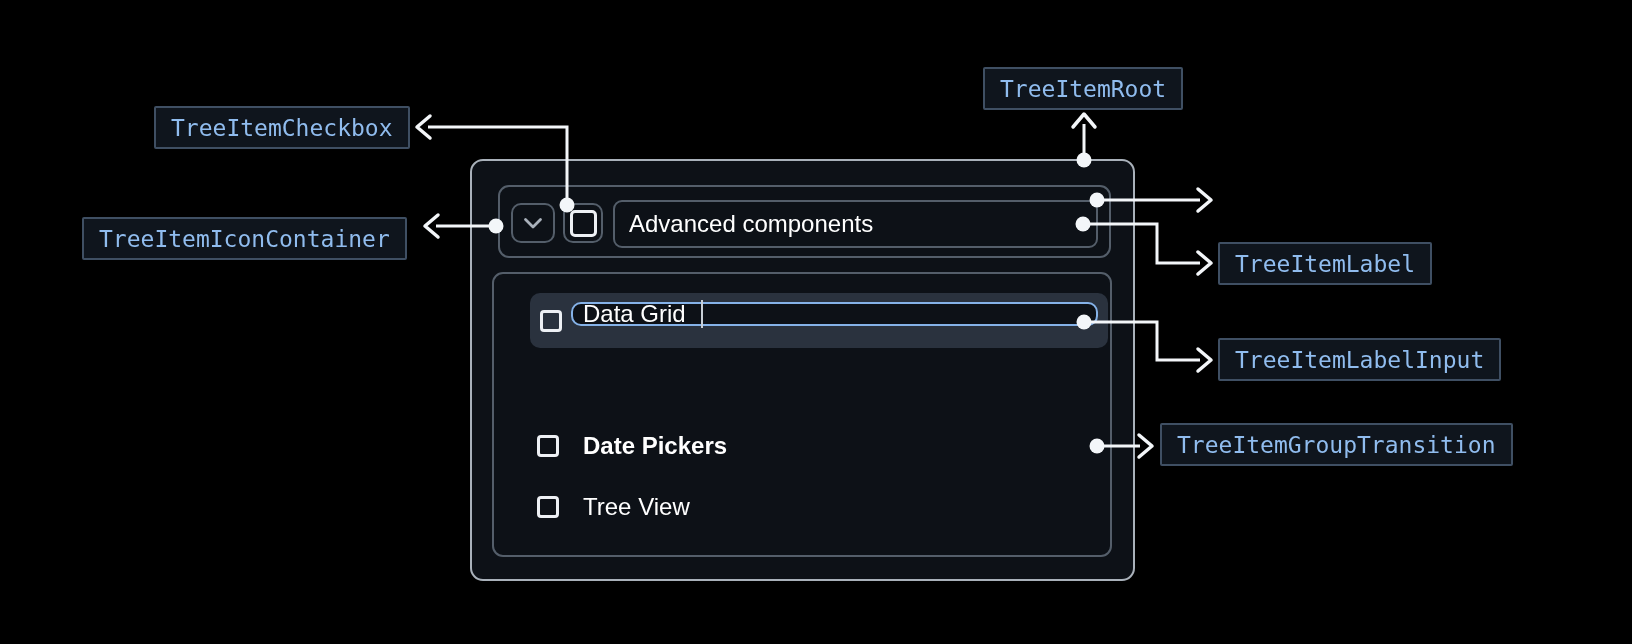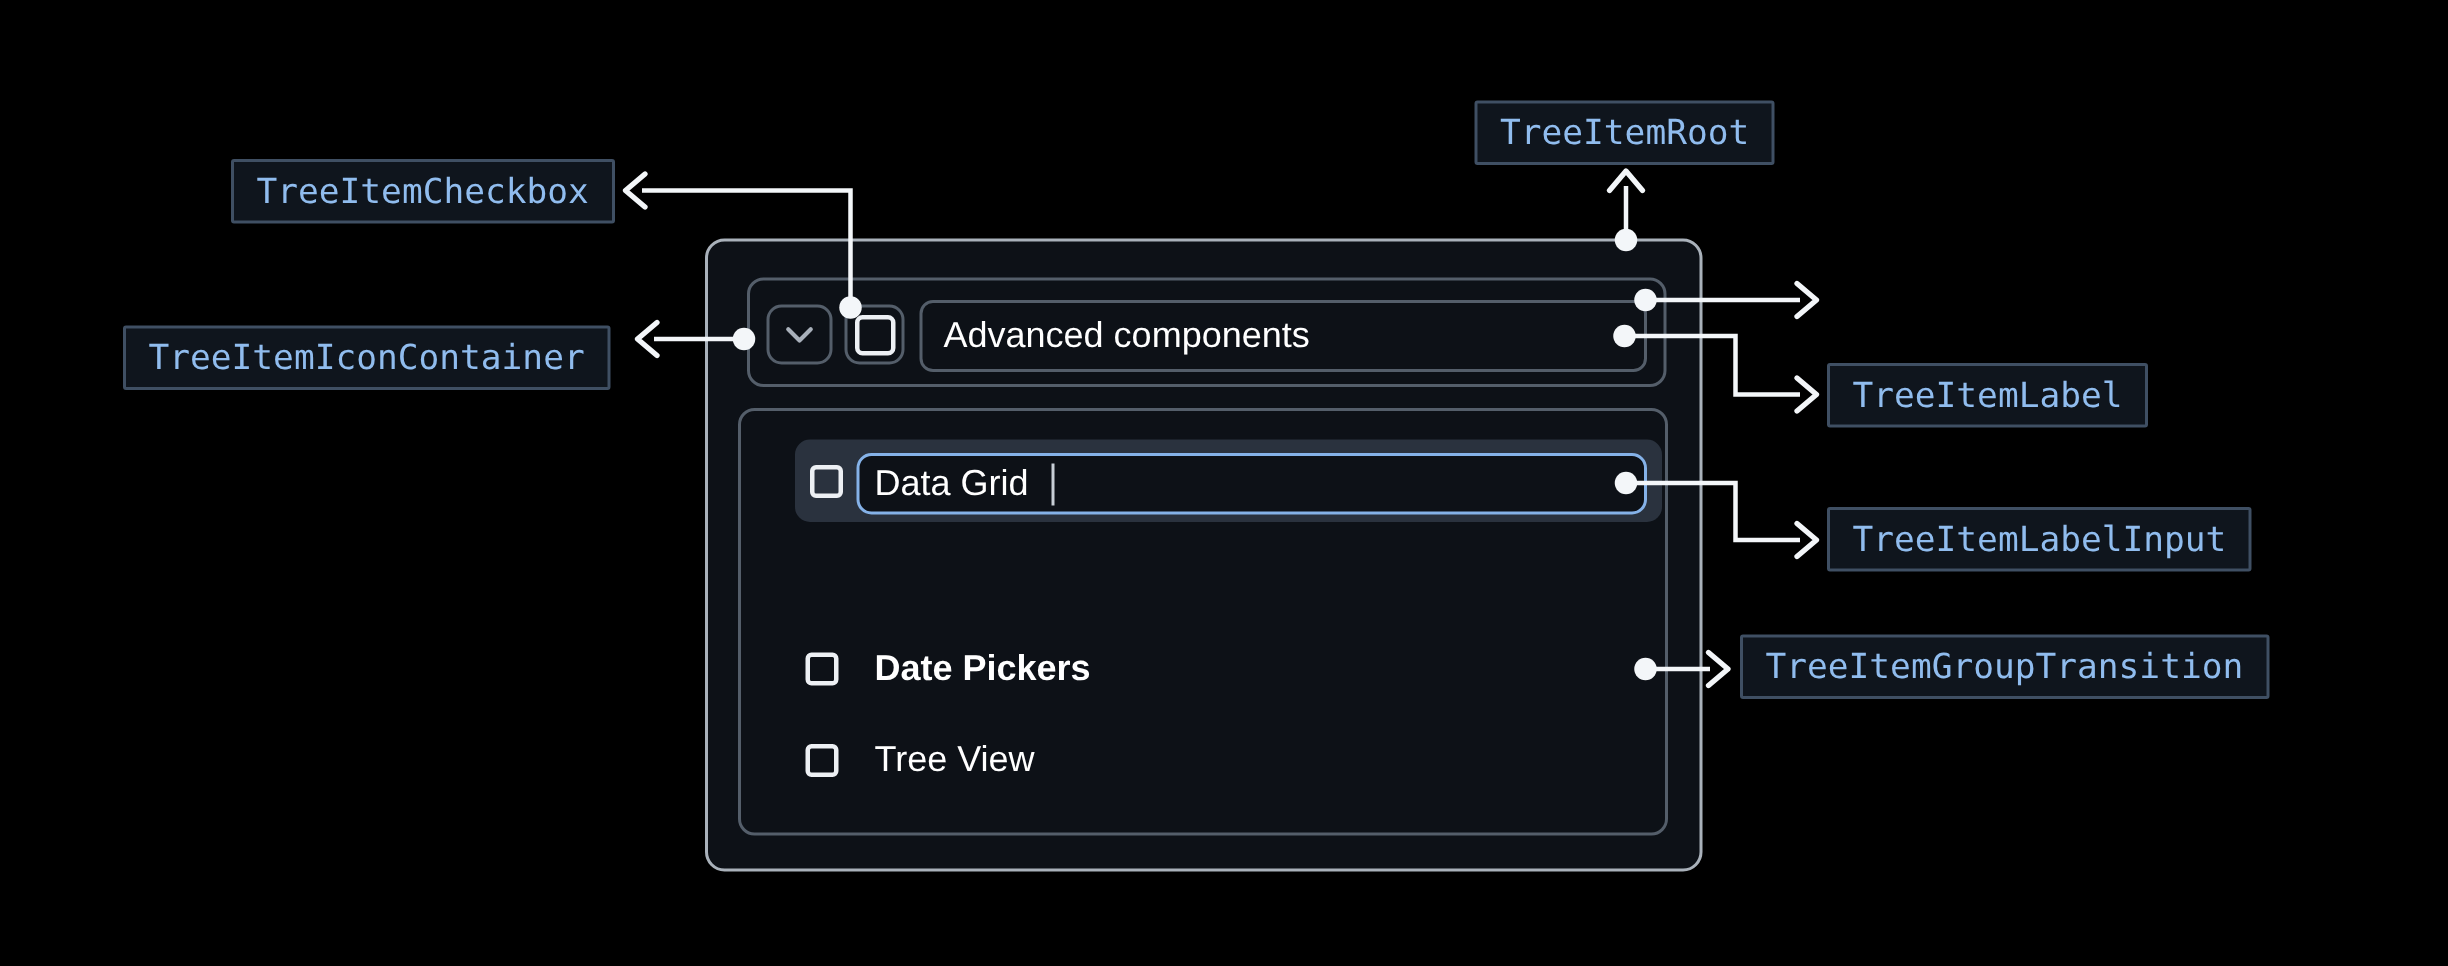--- a/index.html
+++ b/index.html
@@ -40,21 +40,21 @@
   }
   .group-box{
     position:absolute;left:477px;top:272px;width:620px;height:285px;
     border:2px solid var(--inner-border);border-radius:11px;
   }
   .row{position:absolute;}
   .row-editing{
     left:515px;top:293px;width:578px;height:55px;border-radius:10px;background:var(--row-highlight);
   }
   .label-input{
-    position:absolute;left:41px;top:9px;width:527px;height:41px;
+    position:absolute;left:41px;top:9px;width:527px;height:24px;
     border:2px solid var(--input-border);border-radius:10px;background:var(--panel-bg);
     display:flex;align-items:center;padding-left:10px;color:var(--text);font-size:24px;gap:12px;
   }
   .caret{display:inline-block;width:2.5px;height:28px;background:var(--caret);margin-left:3px;}
   .tree-row{width:580px;height:44px;}
   .tree-row .cbx{position:absolute;left:17px;top:11px;width:22px;height:22px;border-width:3px;border-radius:4px;}
   .tree-row .row-label{
     position:absolute;left:63px;top:0;height:44px;display:flex;align-items:center;
     color:var(--text);font-size:24px;white-space:nowrap;
   }

